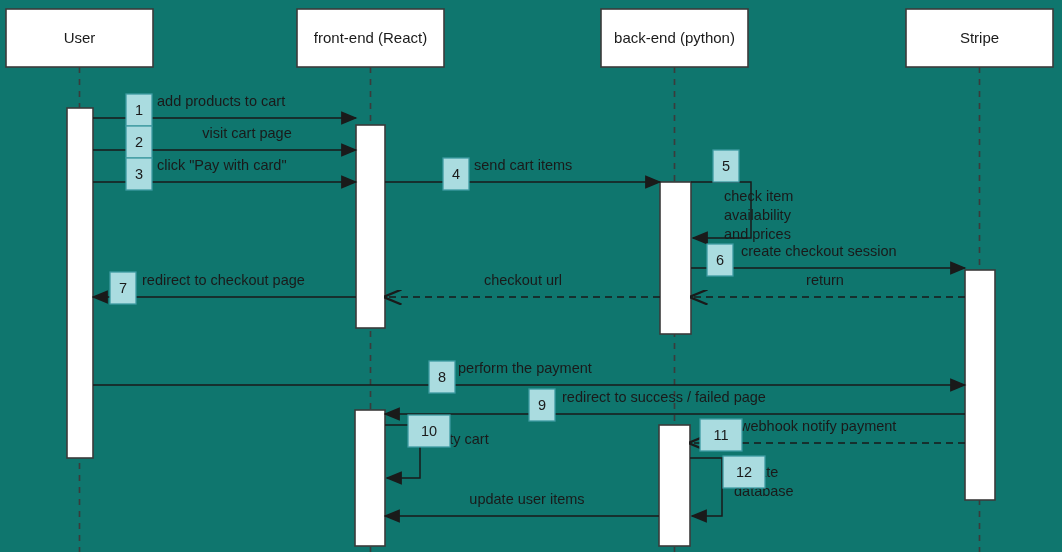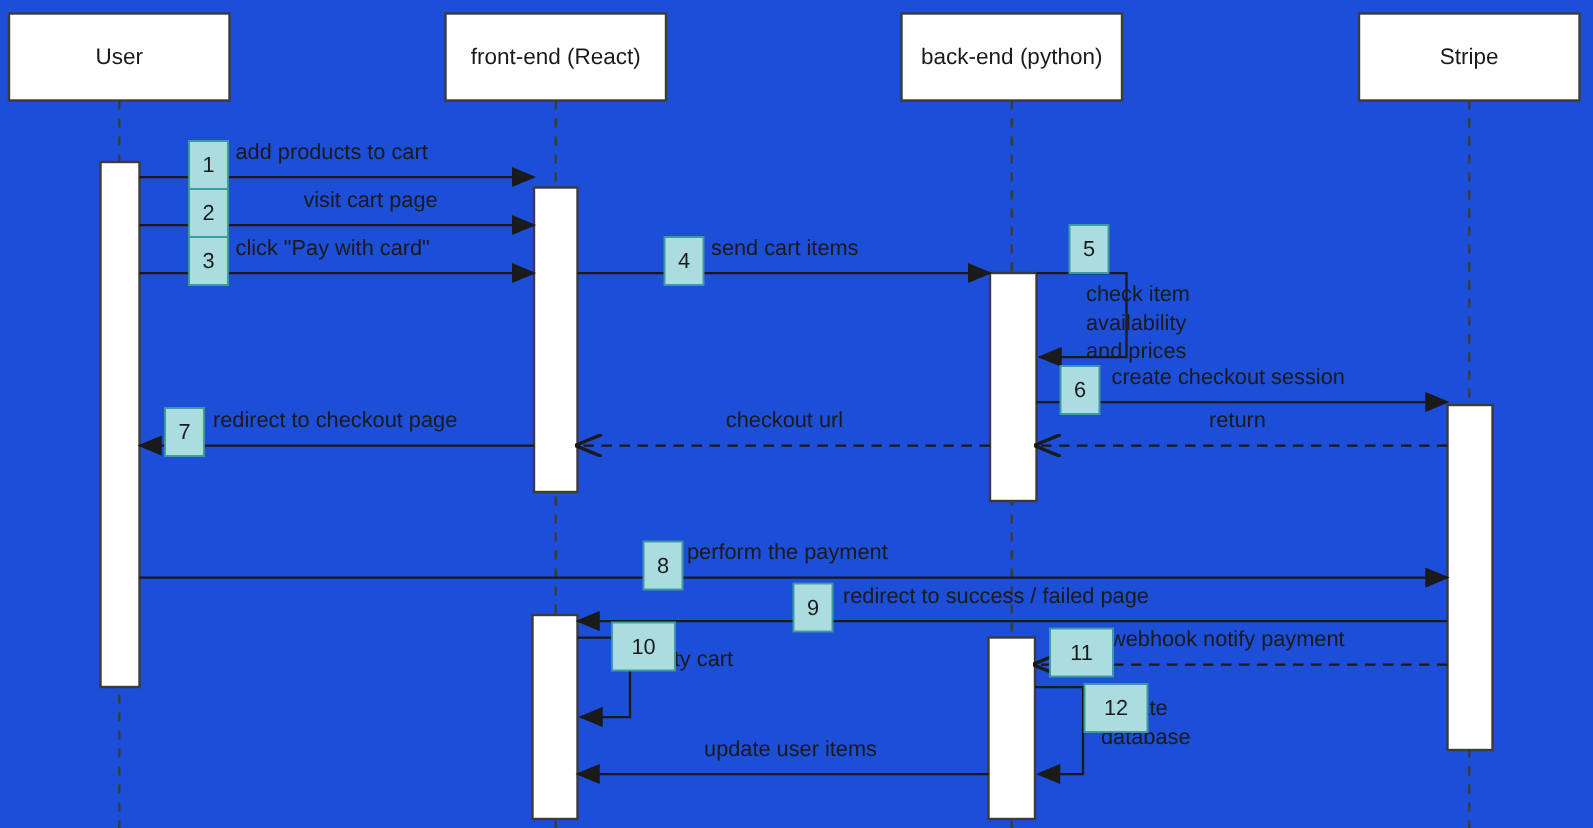--- a/index.html
+++ b/index.html
@@ -8,21 +8,21 @@
     padding: 0;
     background: #ffffff;
   }
   body {
     font-family: "Liberation Sans", sans-serif;
   }
   #diagram-root {
     position: relative;
     width: 1062px;
     height: 552px;
-    background: #1d4ed8;
+    background: #0f766e;
     overflow: hidden;
   }
   #diagram-svg {
     position: absolute;
     left: 0;
     top: 0;
     width: 1062px;
     height: 552px;
   }
   .lifeline-box {

